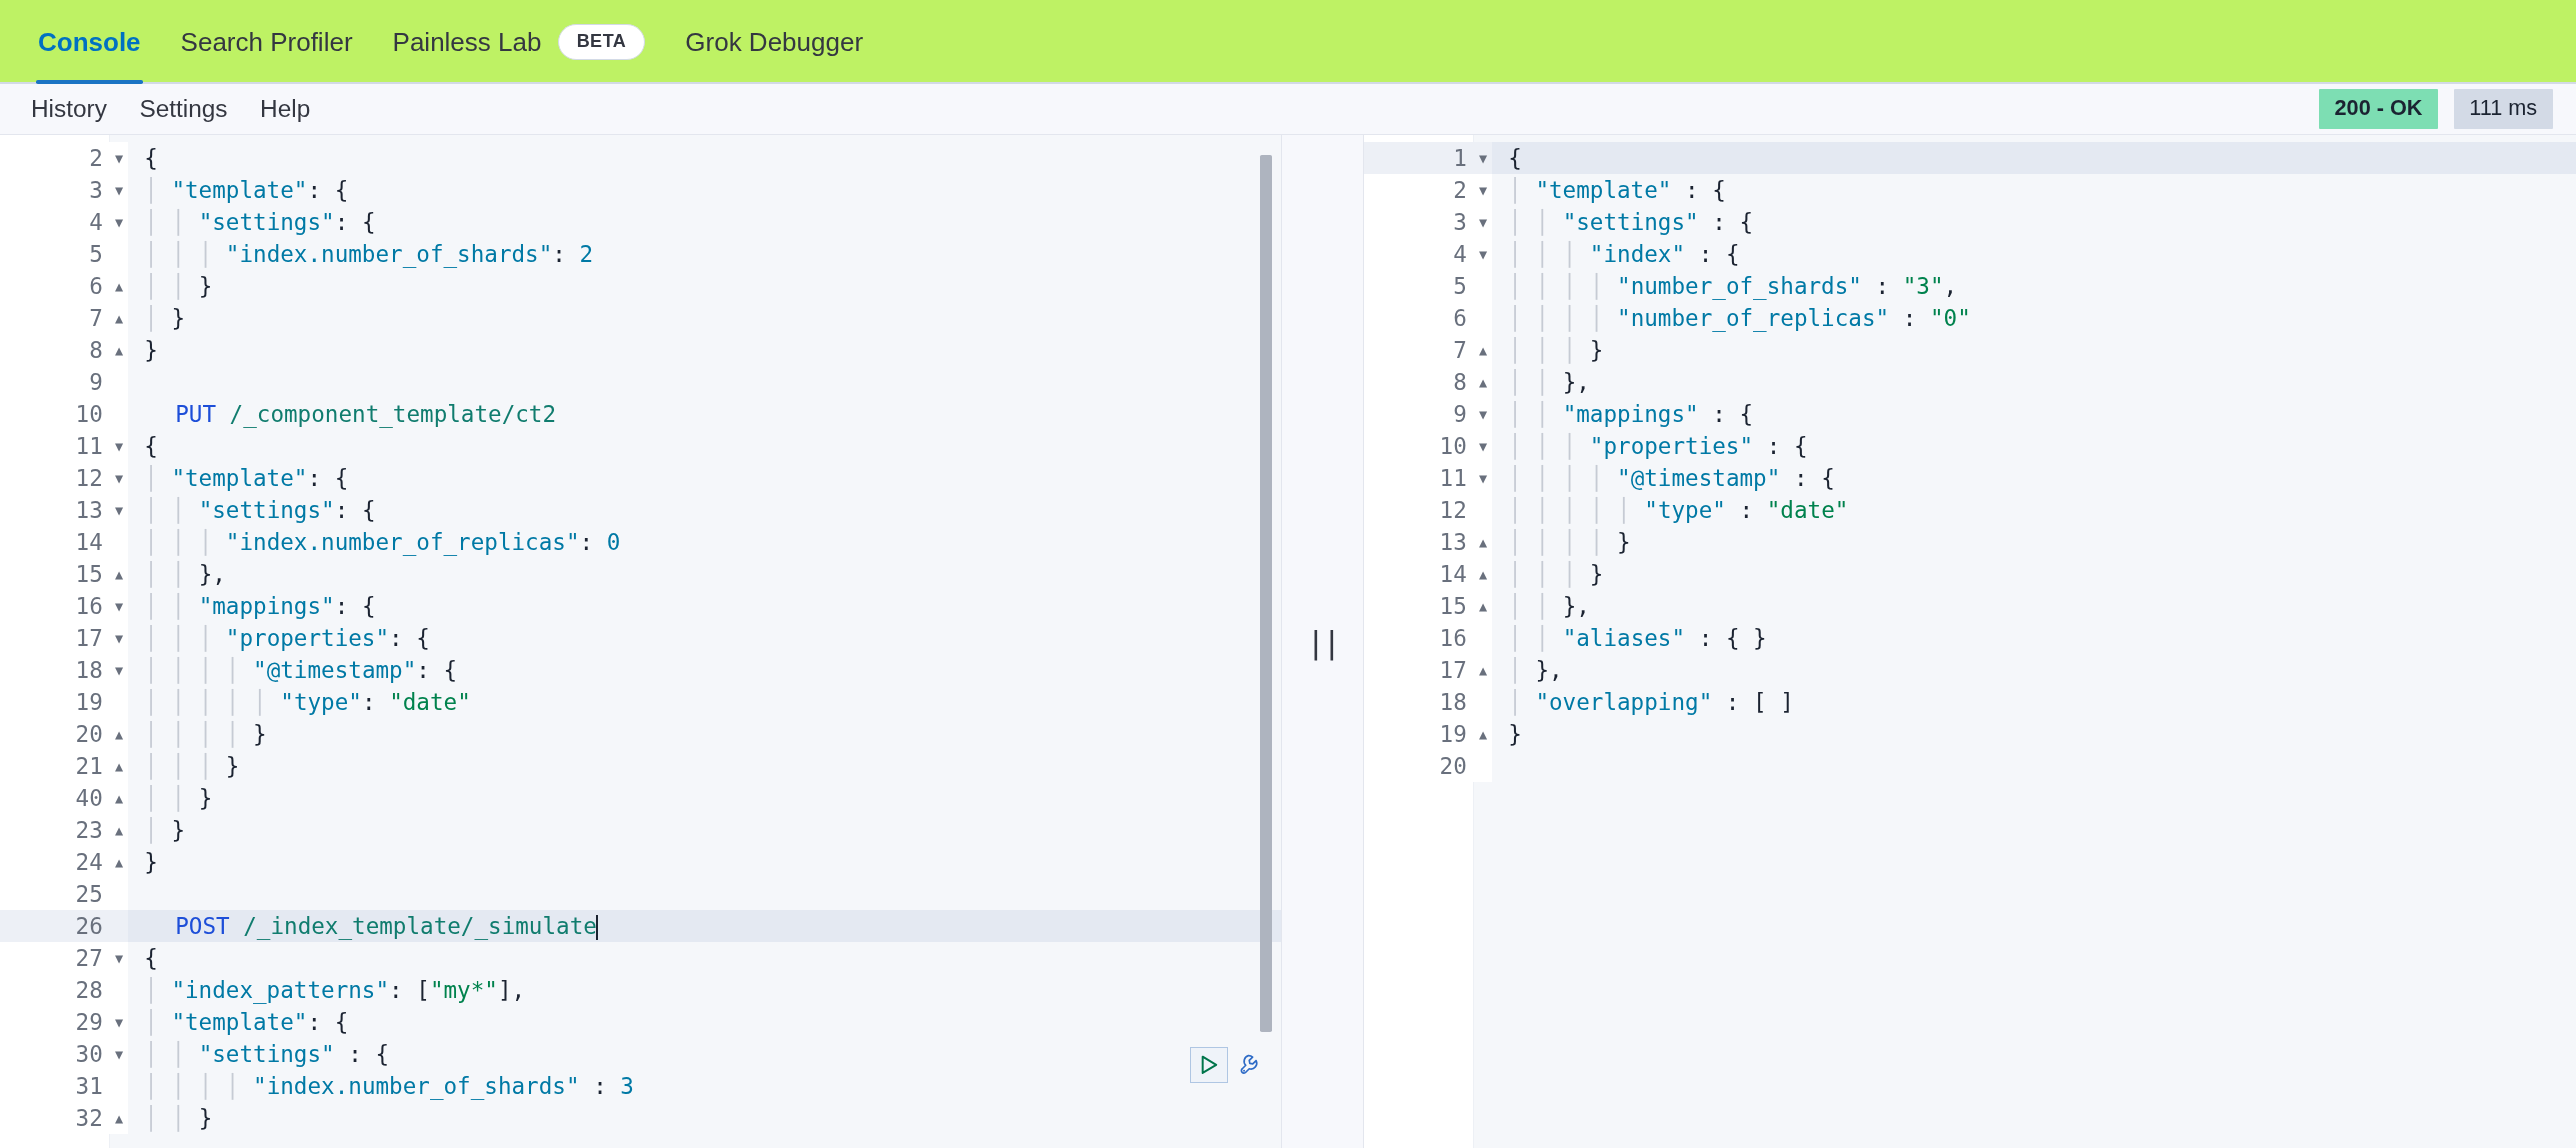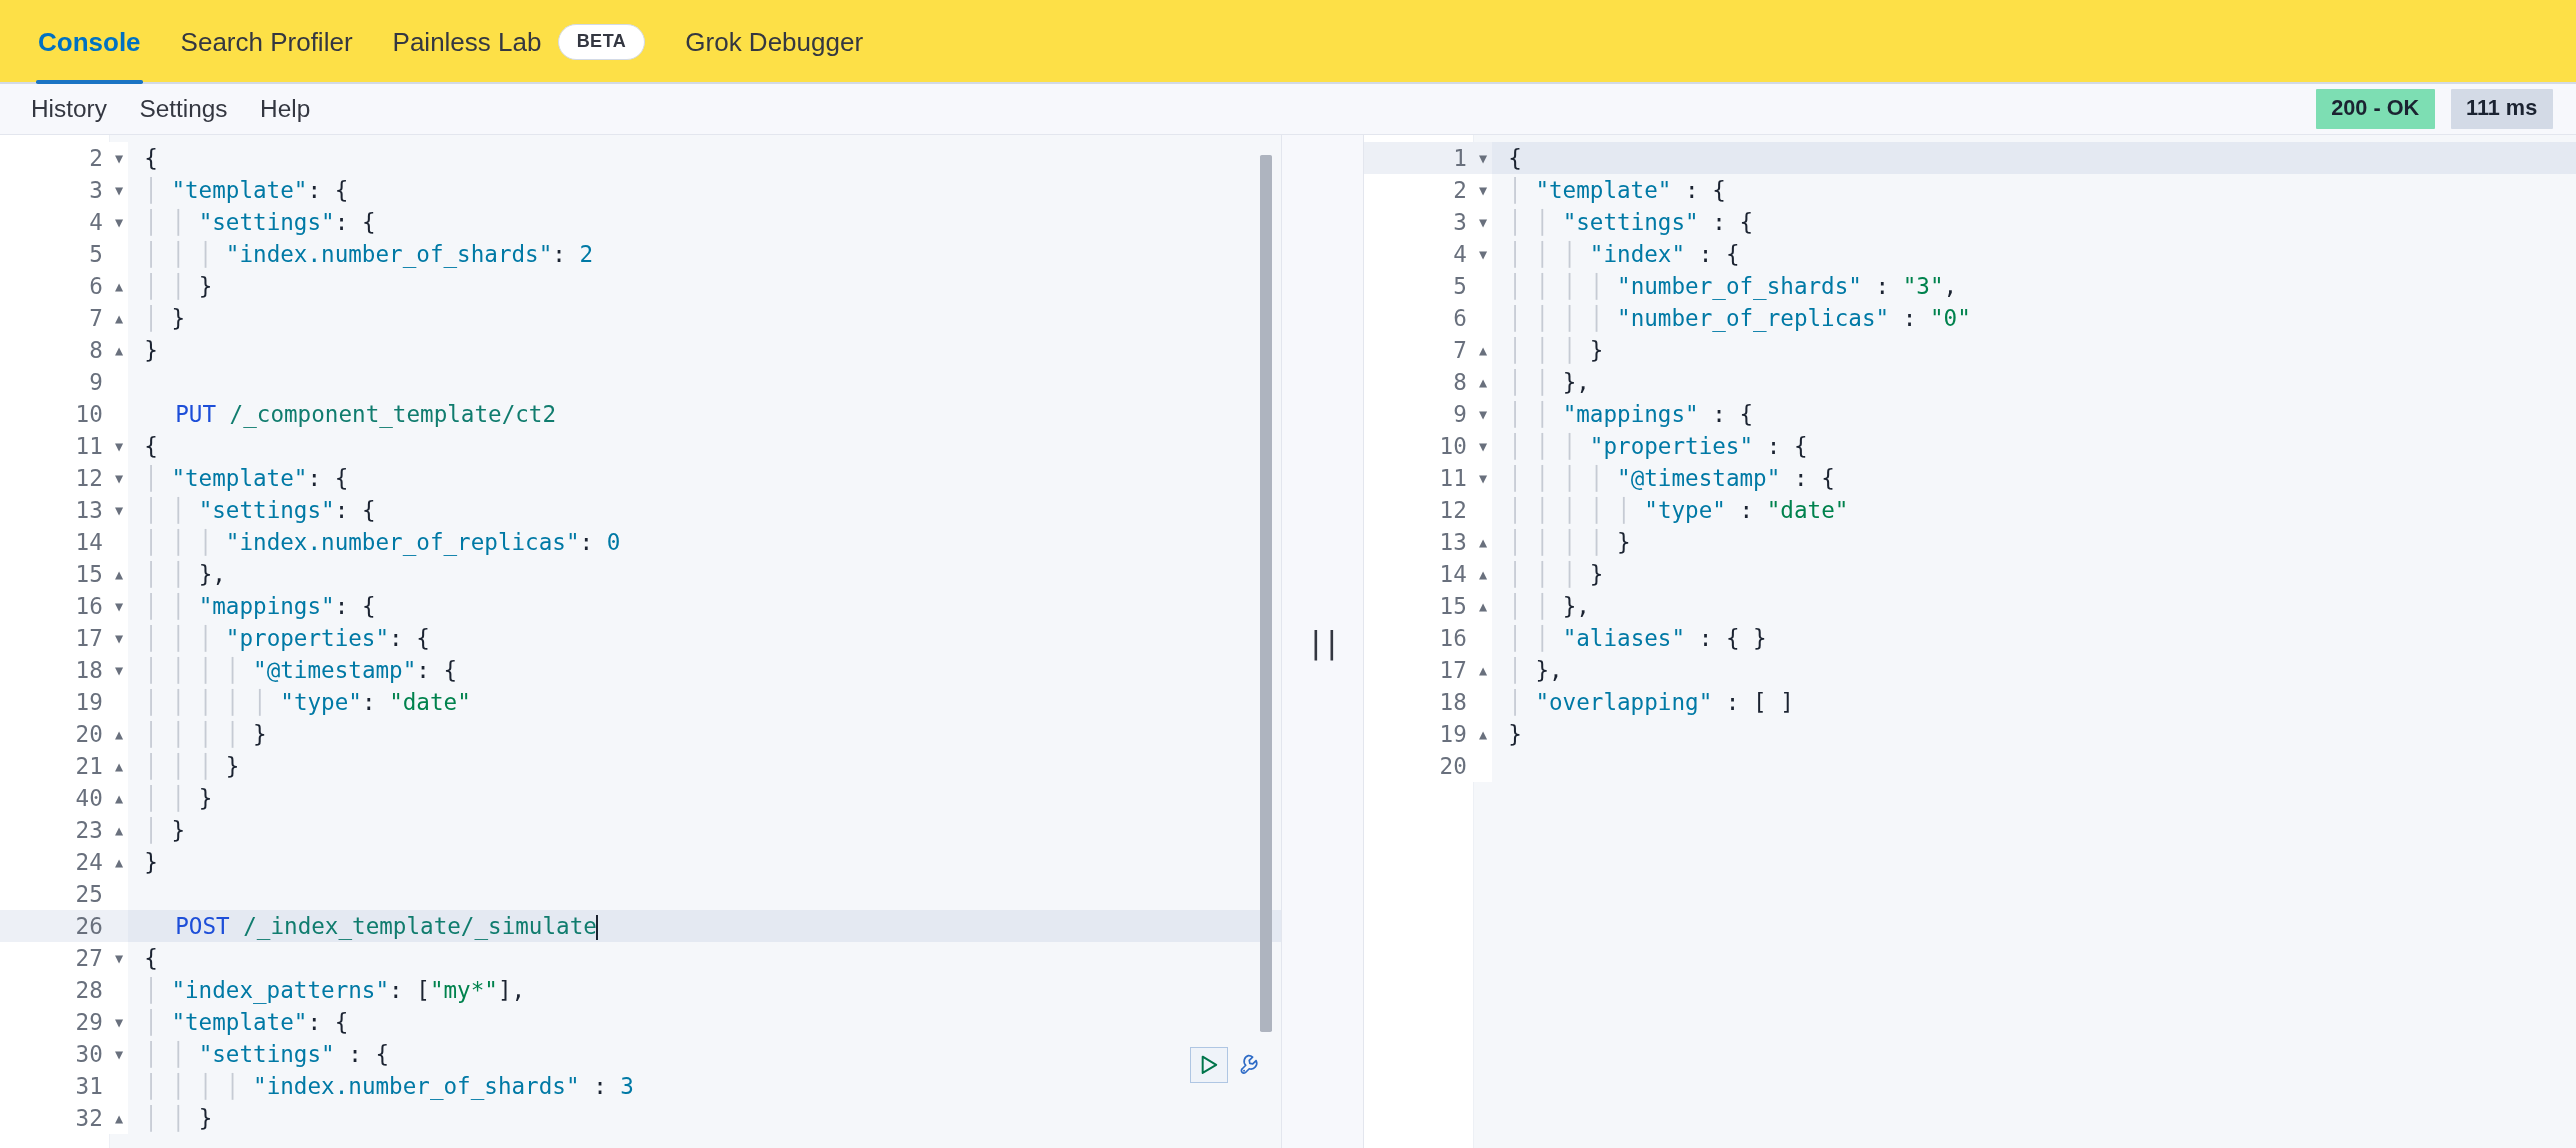--- a/index.html
+++ b/index.html
@@ -9,21 +9,21 @@
     font-family:"Liberation Sans", sans-serif;
     overflow:hidden;
   }
 
   
   #app { width:2576px; height:1148px; position:relative; background:#FFFFFF; }
 
   #tabbar{
     position:relative;
     height:84px;
-    background:#fde047;
+    background:#bef264;
     padding-left:18px;
     display:flex; align-items:center;
   }
   #tabbar:after{
     content:""; position:absolute; left:0; right:0; bottom:0;
     height:1.8px; background:#D3DAE6;
   }
   .tab{
     position:relative;
     height:84px;
@@ -74,21 +74,21 @@
   }
   .pill{
     font-size:21.7px;
     font-weight:700;
     border-radius:1px;
     padding:6.3px 15.3px 8.1px 15.3px;
     white-space:nowrap;
     color:#1B2331;
   }
   .pill.ok{ background:#7DDEB3; }
-  .pill.time{ background:#D3DAE6; font-weight:700; }
+  .pill.time{ background:#D3DAE6; font-weight:400; }
 
   
   #panes{
     position:absolute;
     left:0; top:135px; right:0; bottom:0;
     display:flex;
     background:#FFFFFF;
   }
 
   .pane{ position:relative; height:100%; overflow:hidden; }

